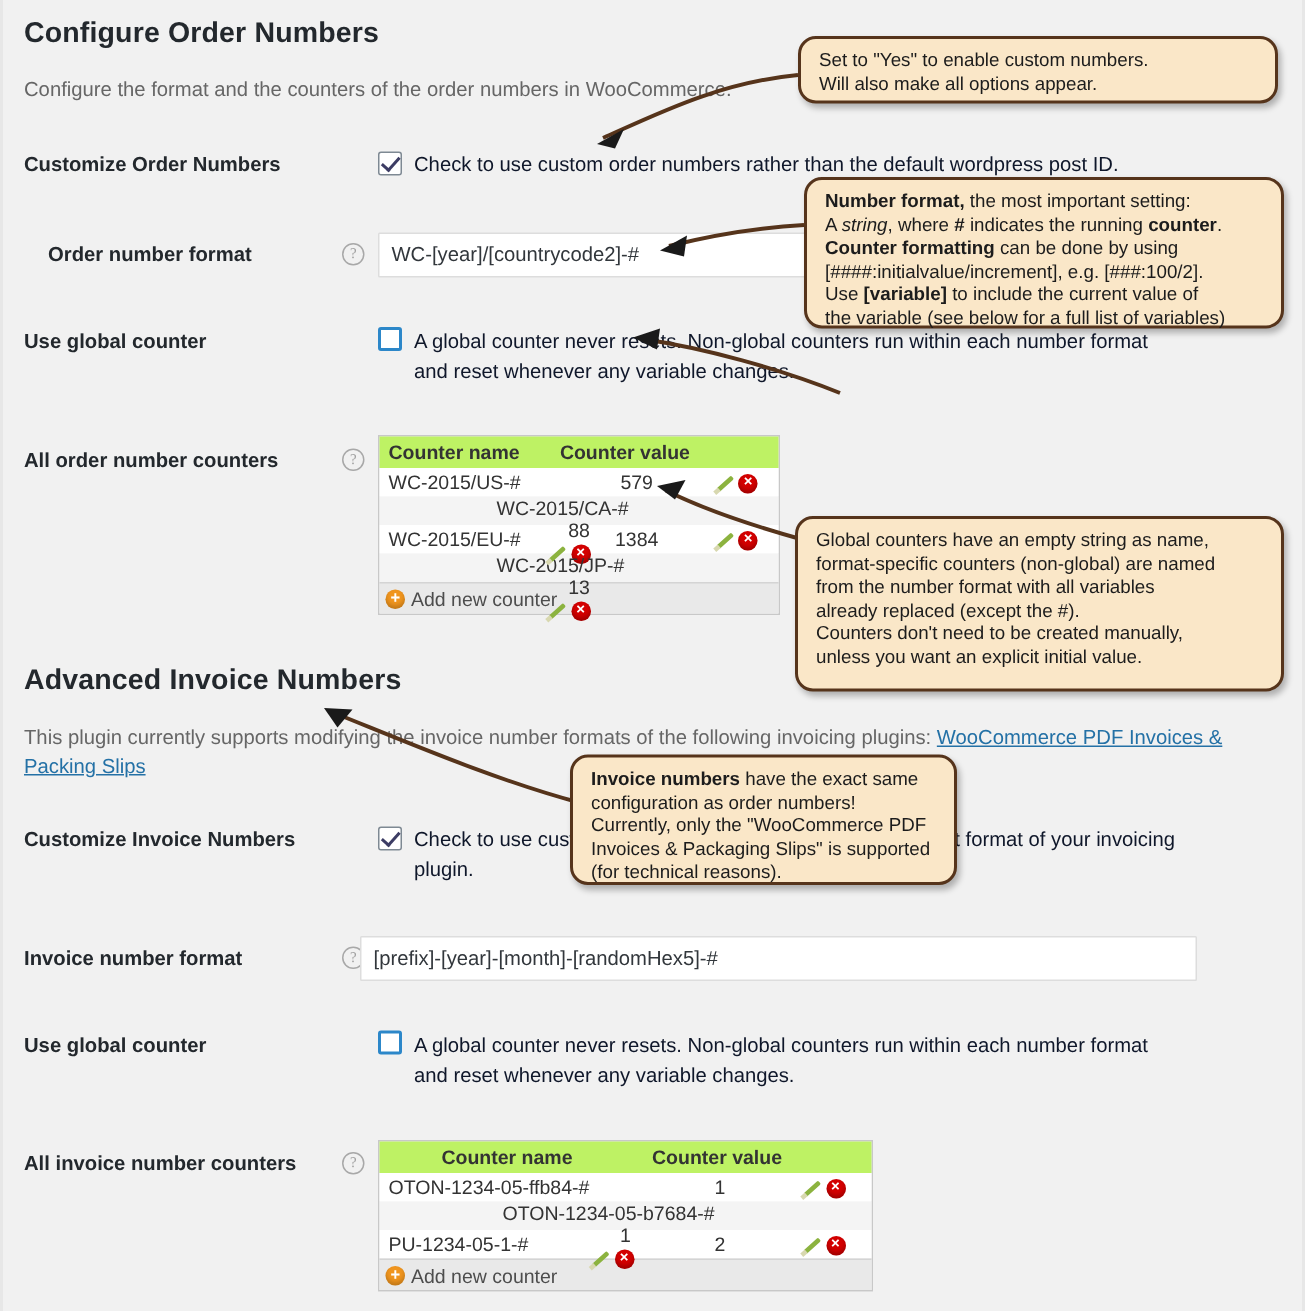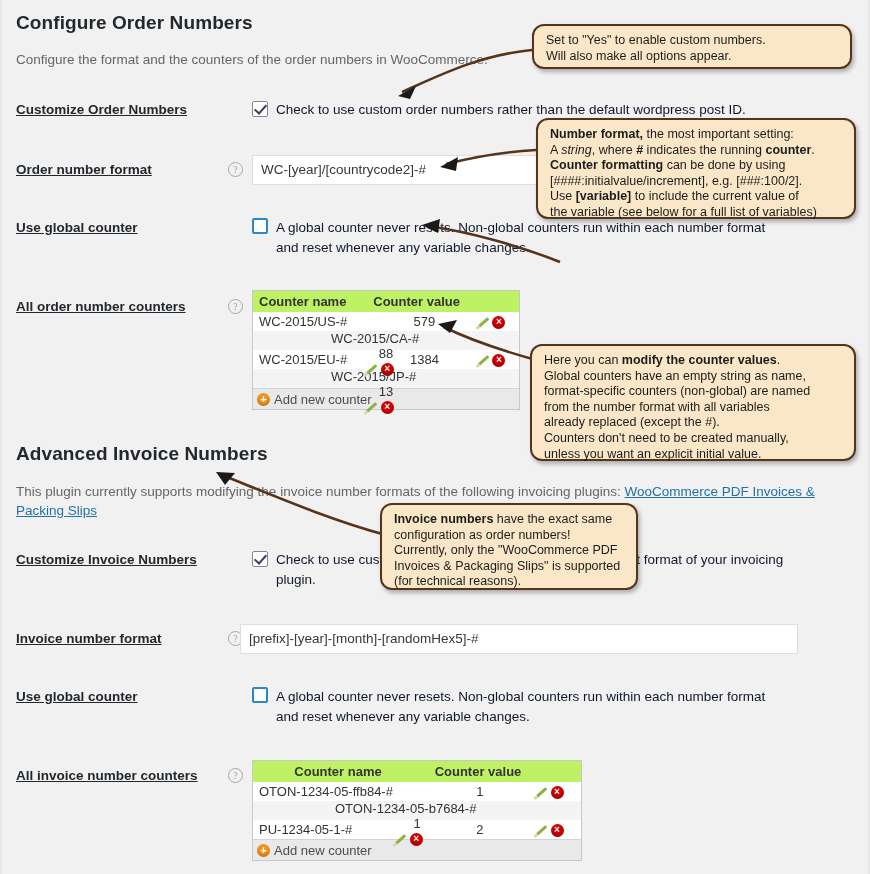--- a/index.html
+++ b/index.html
@@ -37,21 +37,20 @@
   .section-desc a {
     color: #2471a6;
     text-decoration: underline;
   }
 
   .field-label {
     position: absolute;
     font-size: 13.5px;
     font-weight: bold;
     color: #23282d;
-    text-decoration: underline;
   }
 
   .help-icon {
     position: absolute;
     width: 15px; height: 15px;
     border-radius: 50%;
     border: 1.3px solid #a8a8a8;
     color: #a0a0a0;
     font-size: 10px;
     line-height: 13px;
@@ -215,21 +214,21 @@
   <div class="edge-left"></div>
   <div class="edge-right"></div>
 
   <h2 class="section-title" style="left:16px; top:12px;">Configure Order Numbers</h2>
   <div class="section-desc" style="left:16px; top:50px; width:520px;">Configure the format and the counters of the order numbers in WooCommerce.</div>
 
   <div class="field-label" style="left:16px; top:102px;">Customize Order Numbers</div>
   <div class="cbx checked" style="left:252px; top:101px;"></div>
   <div class="cbx-text" style="left:276px; top:100px; width:560px;">Check to use custom order numbers rather than the default wordpress post ID.</div>
 
-  <div class="field-label" style="left:16px; top:162px;">Order number format</div>
+  <div class="field-label" style="left:32px; top:162px;">Order number format</div>
   <div class="help-icon" style="left:228px; top:162px;">?</div>
   <div class="text-input" style="left:252px; top:155px; width:558px;">WC-[year]/[countrycode2]-#</div>
 
   <div class="field-label" style="left:16px; top:220px;">Use global counter</div>
   <div class="cbx blue" style="left:252px; top:218px;"></div>
   <div class="cbx-text" style="left:276px; top:218px; width:512px;">A global counter never resets. Non-global counters run within each number format and reset whenever any variable changes.</div>
 
   <div class="field-label" style="left:16px; top:299px;">All order number counters</div>
   <div class="help-icon" style="left:228px; top:299px;">?</div>
 
@@ -363,21 +362,20 @@
     <div><b>Number format,</b><span> the most important setting:</span></div>
     <div><span>A </span><i>string</i><span>, where </span><b>#</b><span> indicates the running </span><b>counter</b><span>.</span></div>
     <div><b>Counter formatting</b><span> can be done by using</span></div>
     <div>[####:initialvalue/increment], e.g. [###:100/2].</div>
     <div><span>Use </span><b>[variable]</b><span> to include the current value of</span></div>
     <div>the variable (see below for a full list of variables)</div>
   </div>
 
 
   <div class="callout" style="left:530px; top:344px; width:326px; height:117px;">
-    <div><span>Here you can </span><b>modify the counter values</b><span>.</span></div>
     <div>Global counters have an empty string as name,</div>
     <div>format-specific counters (non-global) are named</div>
     <div>from the number format with all variables</div>
     <div>already replaced (except the #).</div>
     <div>Counters don't need to be created manually,</div>
     <div>unless you want an explicit initial value.</div>
   </div>
 
   <div class="callout" style="left:380px; top:503px; width:258px; height:87px;">
     <div><b>Invoice numbers</b><span> have the exact same</span></div>

